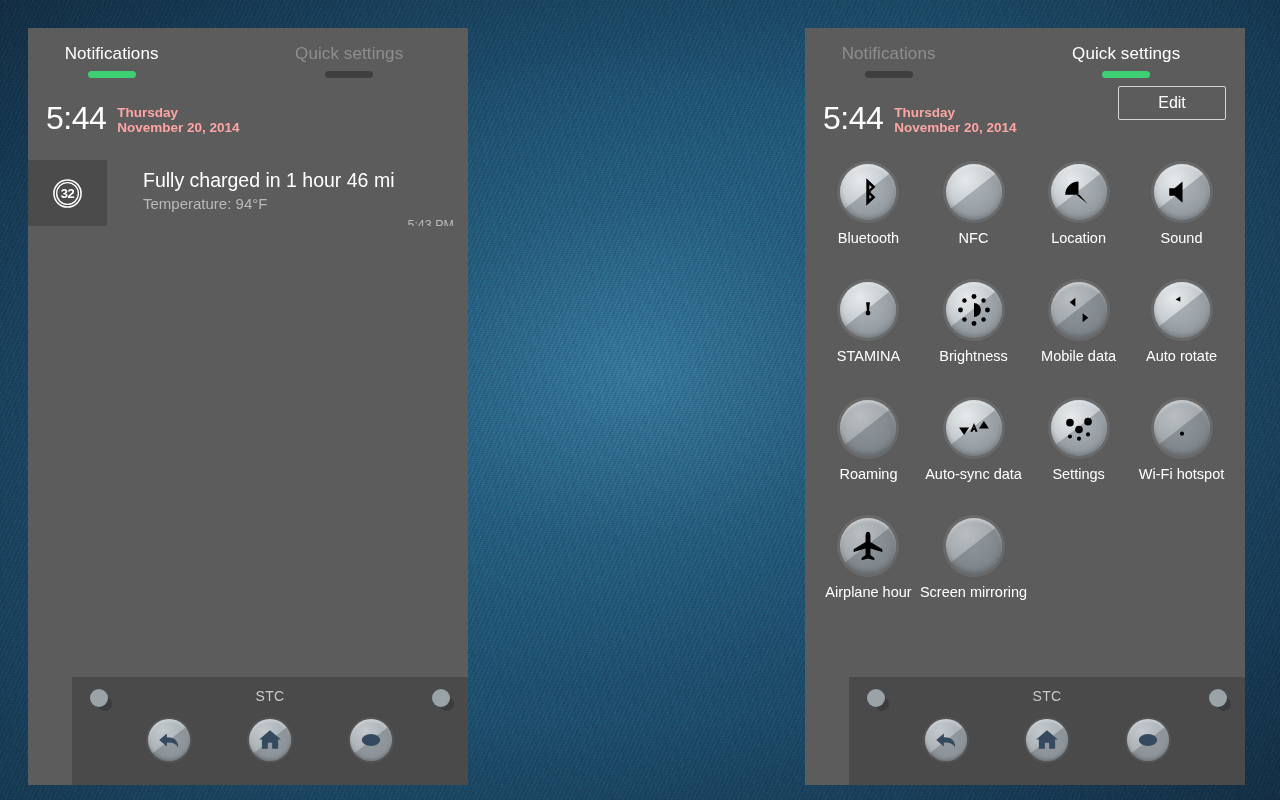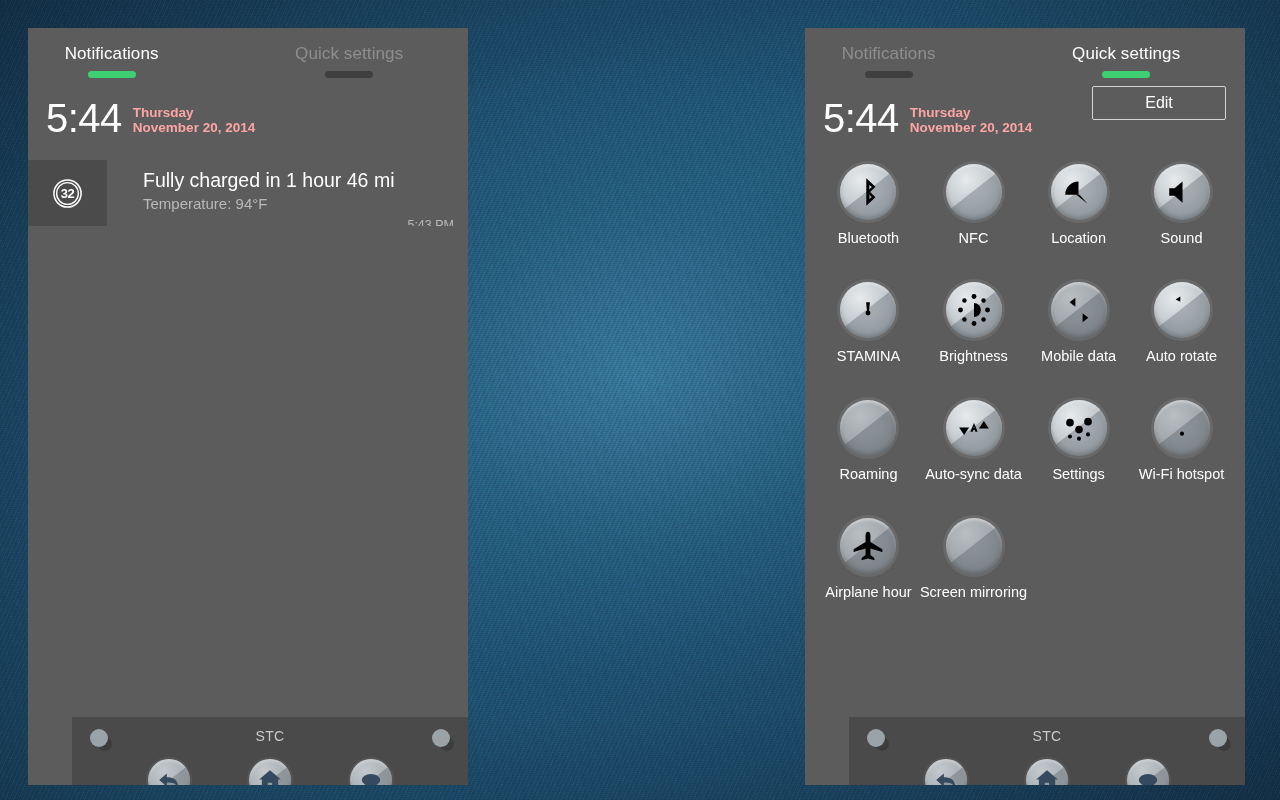--- a/index.html
+++ b/index.html
@@ -63,28 +63,28 @@
   .tab.active .tab-bar{ background:#3ecf73; }
   .tab.inactive .tab-bar{ background:#3f3f3f; }
 
   
   .clockrow{
     flex:0 0 auto; height:56px; position:relative;
     padding:0 16px 0 18px;
     display:flex; align-items:center;
   }
   .clock{
-    font-size:40px; color:#fff; line-height:1;
+    font-size:32px; color:#fff; line-height:1;
     font-weight:300; letter-spacing:-.5px;
   }
   .datewrap{ margin-left:11px; line-height:1.12; padding-top:4px; }
   .dateline{ font-size:13.5px; color:#fca5a5; font-weight:bold; white-space:nowrap; }
   .edit-btn{
     position:absolute; right:19px; top:-4px;
-    width:134px; height:34px;
+    width:108px; height:34px;
     border:1px solid #d5d5d5; border-radius:2px;
     background:transparent; color:#fff; font-size:16px;
     font-family:"Liberation Sans", sans-serif;
     cursor:pointer;
   }
 
   
   .notif{
     display:flex; height:66px; margin-top:14px; flex:0 0 auto;
     cursor:pointer;
@@ -145,21 +145,21 @@
   }
   .qs-glyph{ position:relative; z-index:2; width:34px; height:34px; display:block; }
   .qs-glyph svg{ display:block; width:34px; height:34px; }
   .qs-label{
     margin-top:10px; font-size:14.5px; color:#ffffff;
     white-space:nowrap; text-align:center;
   }
 
   
   .navbar{
-    margin-top:auto; flex:0 0 auto; height:68px;
+    margin-top:auto; flex:0 0 auto; height:108px;
     background:#4a4a4a; position:relative;margin-left:44px;
   }
   .carrier{
     text-align:center; font-size:14px; color:#c9c9c9;
     padding-top:11px; letter-spacing:.4px;
   }
   .dot{
     position:absolute; top:12px; width:18px; height:18px;
     border-radius:50%; background:#9aa3a8;
     box-shadow:6px 6px 0 -2px rgba(0,0,0,.18);

